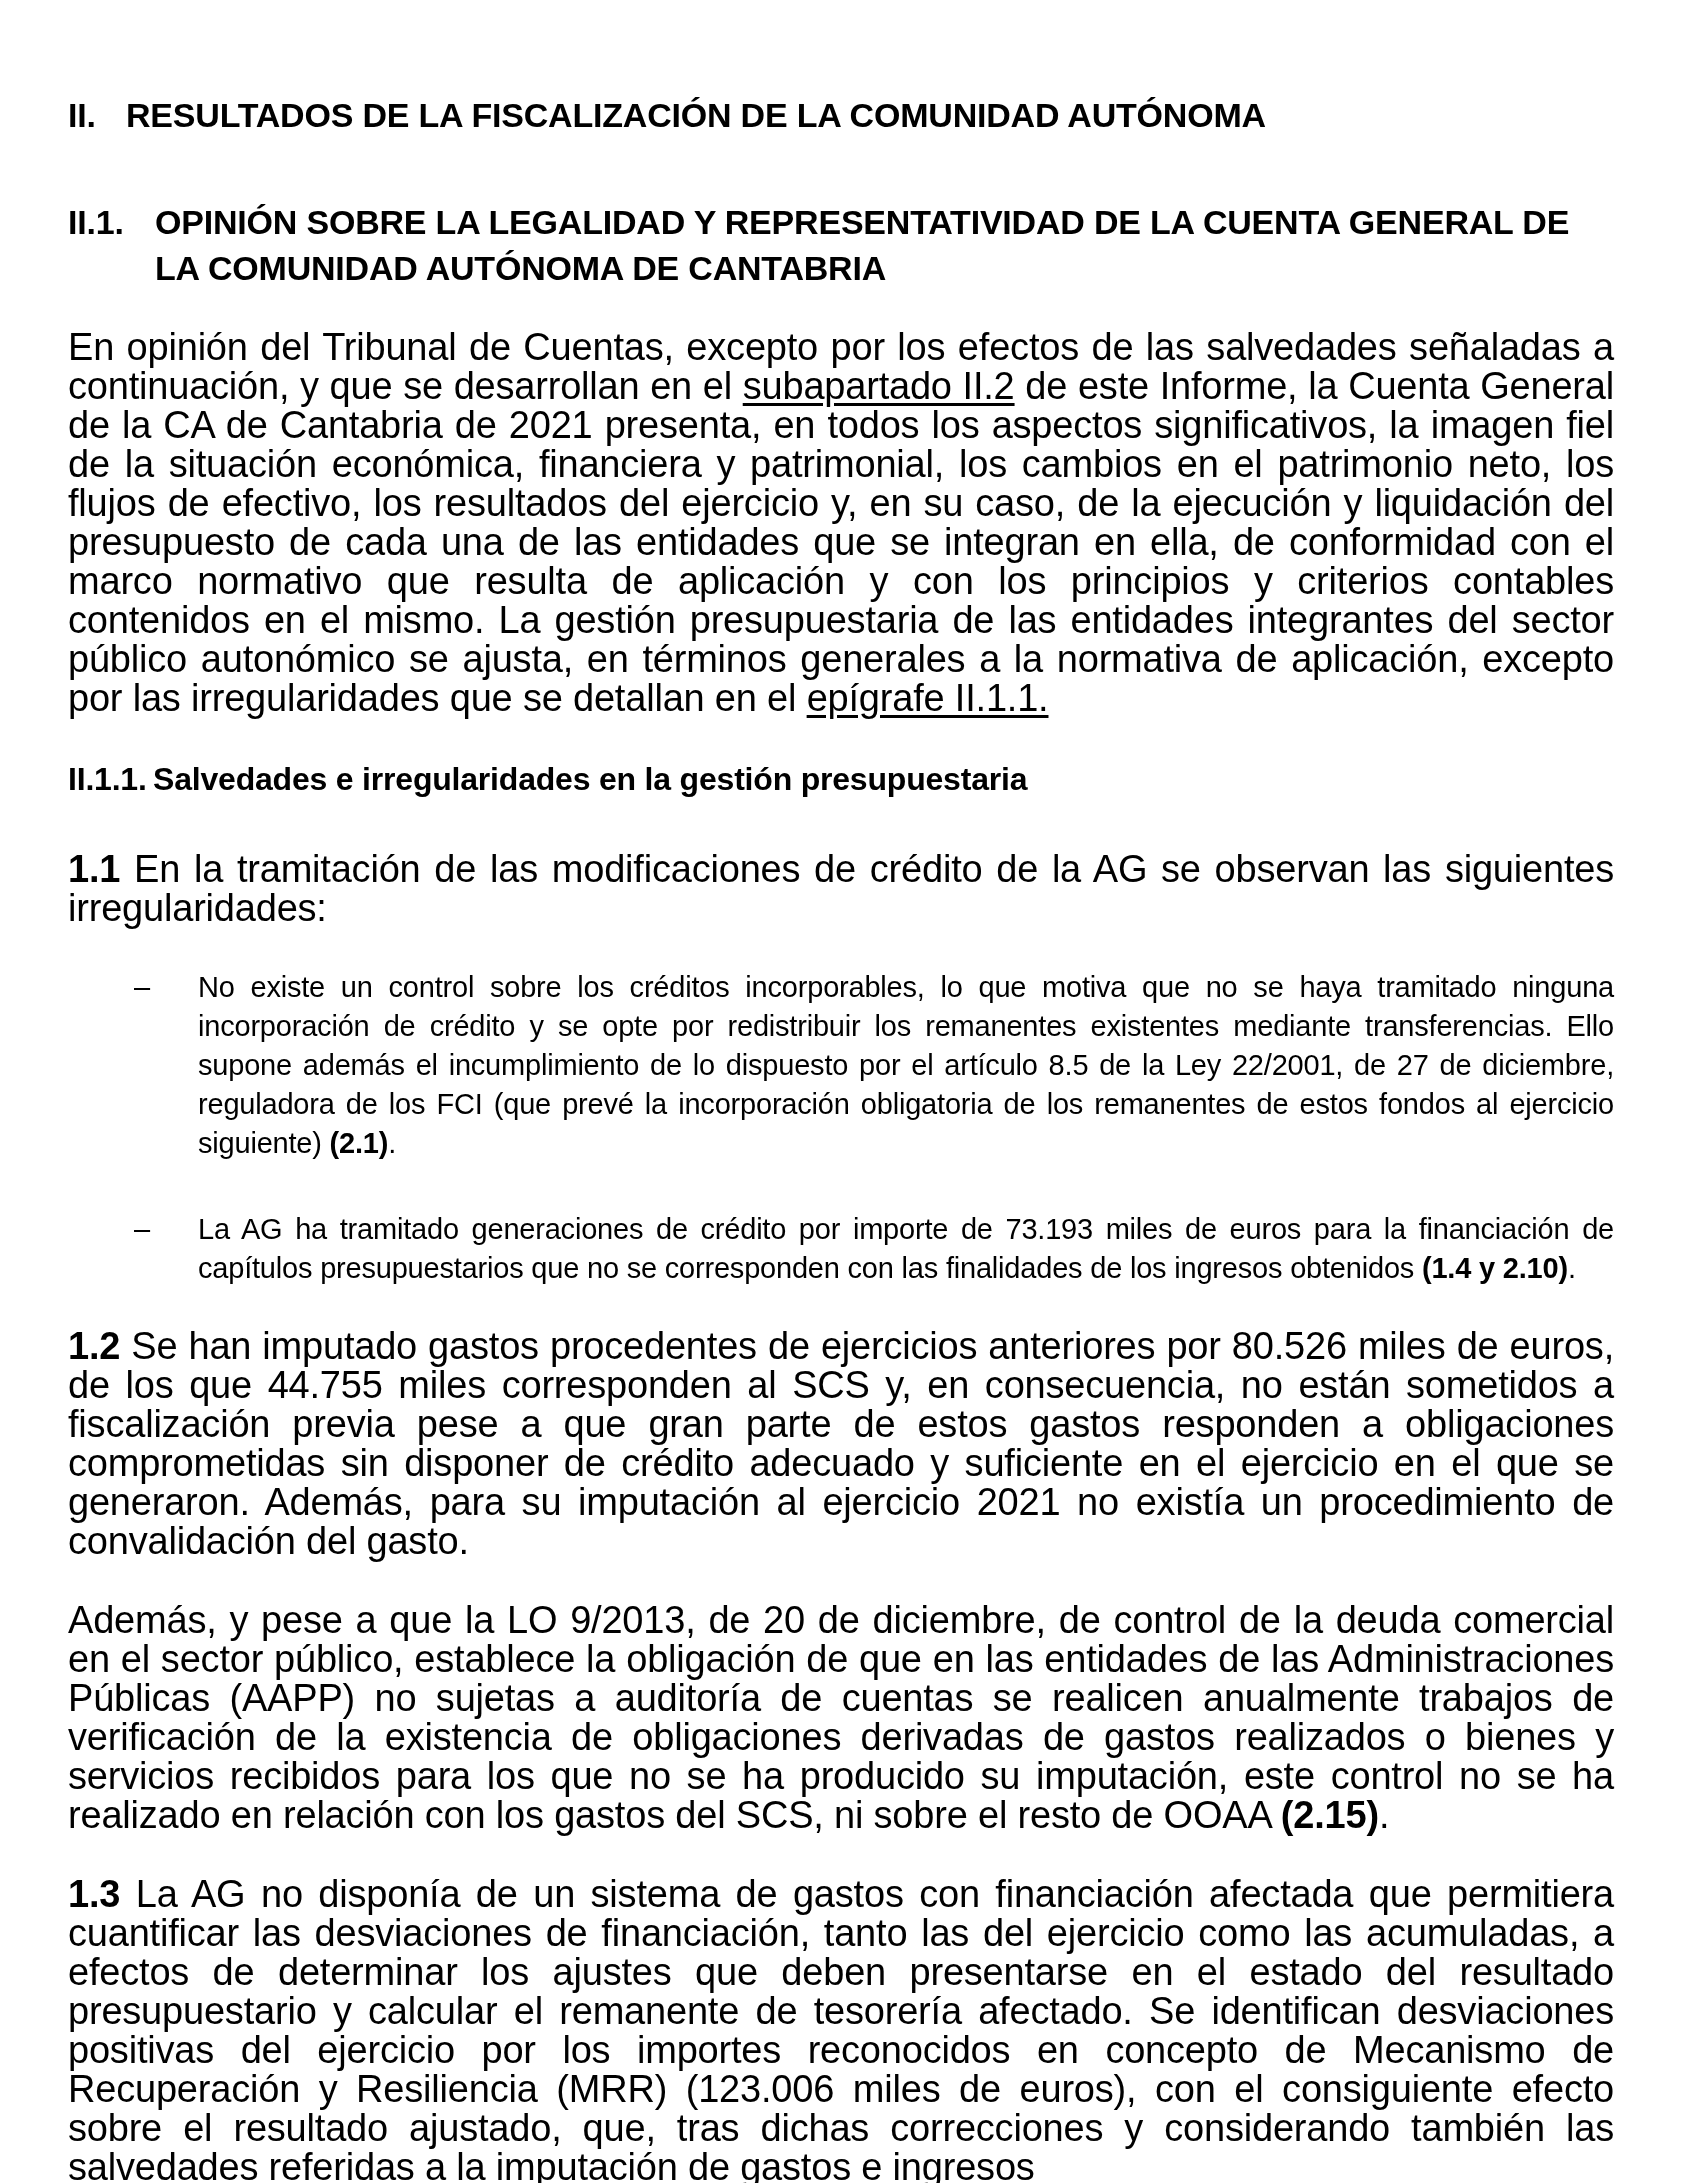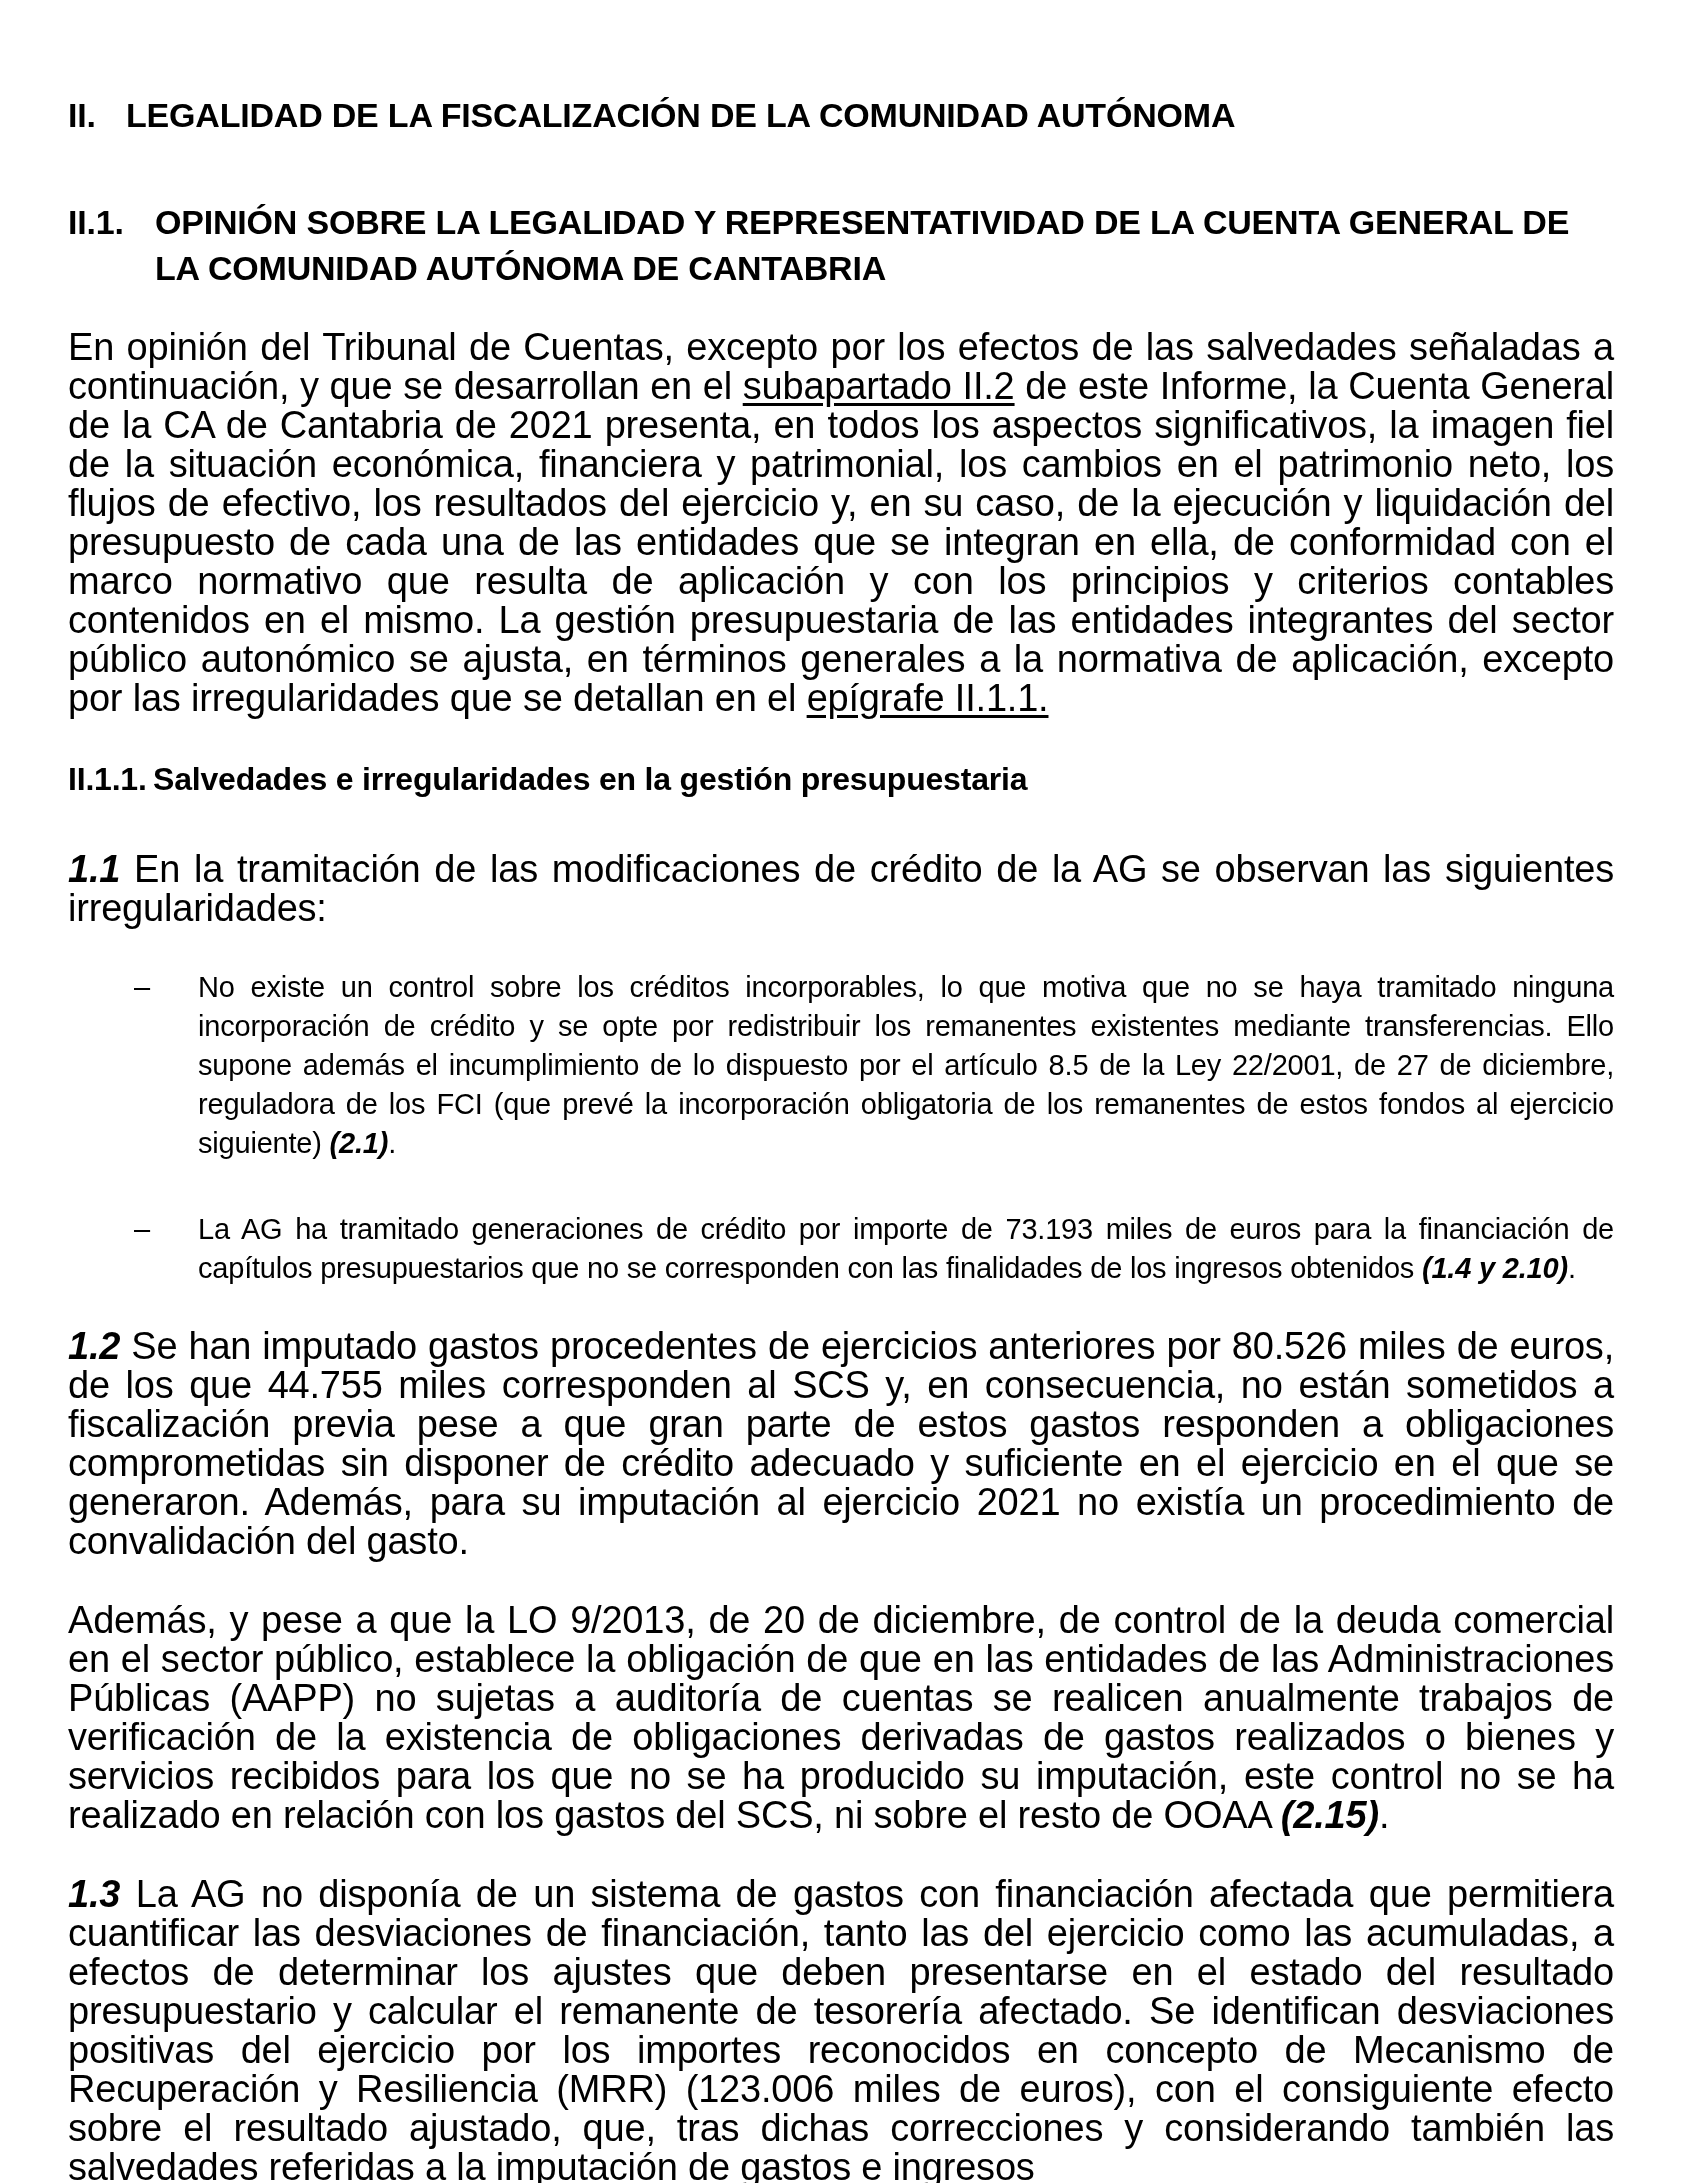--- a/index.html
+++ b/index.html
@@ -35,21 +35,21 @@
   h3.h .num { flex: none; width: 85px; }
   .ttl { flex: 1 1 auto; }
   
   p.body {
     font-size: 38px;
     line-height: 39px;
     letter-spacing: -0.2px;
     text-align: justify;
     margin: 0 0 40px 0;
   }
-  strong { font-weight: bold; font-style: italic; }
+  strong { font-weight: bold; }
   .u { text-decoration: underline; text-underline-offset: 4px; }
   
   ul.bullets {
     list-style: none;
     margin: 8px 0 39px 0;
     padding: 0;
   }
   ul.bullets li {
     position: relative;
     padding-left: 130px;
@@ -65,21 +65,21 @@
     left: 66px;
     top: 0;
   }
 </style>
 </head>
 <body>
 
 <main class="page">
     <h1 class="h h1">
       <span class="num">II.</span>
-      <span class="ttl">LEGALIDAD DE LA FISCALIZACIÓN DE LA COMUNIDAD AUTÓNOMA</span>
+      <span class="ttl">RESULTADOS DE LA FISCALIZACIÓN DE LA COMUNIDAD AUTÓNOMA</span>
     </h1>
     <h2 class="h h2">
       <span class="num">II.1.</span>
       <span class="ttl">OPINIÓN SOBRE LA LEGALIDAD Y REPRESENTATIVIDAD DE LA CUENTA GENERAL DE LA COMUNIDAD AUTÓNOMA DE CANTABRIA</span>
     </h2>
     <p class="body"><span>En opinión del Tribunal de Cuentas, excepto por los efectos de las salvedades señaladas a continuación, y que se desarrollan en el </span><span class="u">subapartado II.2</span><span> de este Informe, la Cuenta General de la CA de Cantabria de 2021 presenta, en todos los aspectos significativos, la imagen fiel de la situación económica, financiera y patrimonial, los cambios en el patrimonio neto, los flujos de efectivo, los resultados del ejercicio y, en su caso, de la ejecución y liquidación del presupuesto de cada una de las entidades que se integran en ella, de conformidad con el marco normativo que resulta de aplicación y con los principios y criterios contables contenidos en el mismo. La gestión presupuestaria de las entidades integrantes del sector público autonómico se ajusta, en términos generales a la normativa de aplicación, excepto por las irregularidades que se detallan en el </span><span class="u">epígrafe II.1.1.</span></p>
     <h3 class="h h3">
       <span class="num">II.1.1.</span>
       <span class="ttl">Salvedades e irregularidades en la gestión presupuestaria</span>
     </h3>

